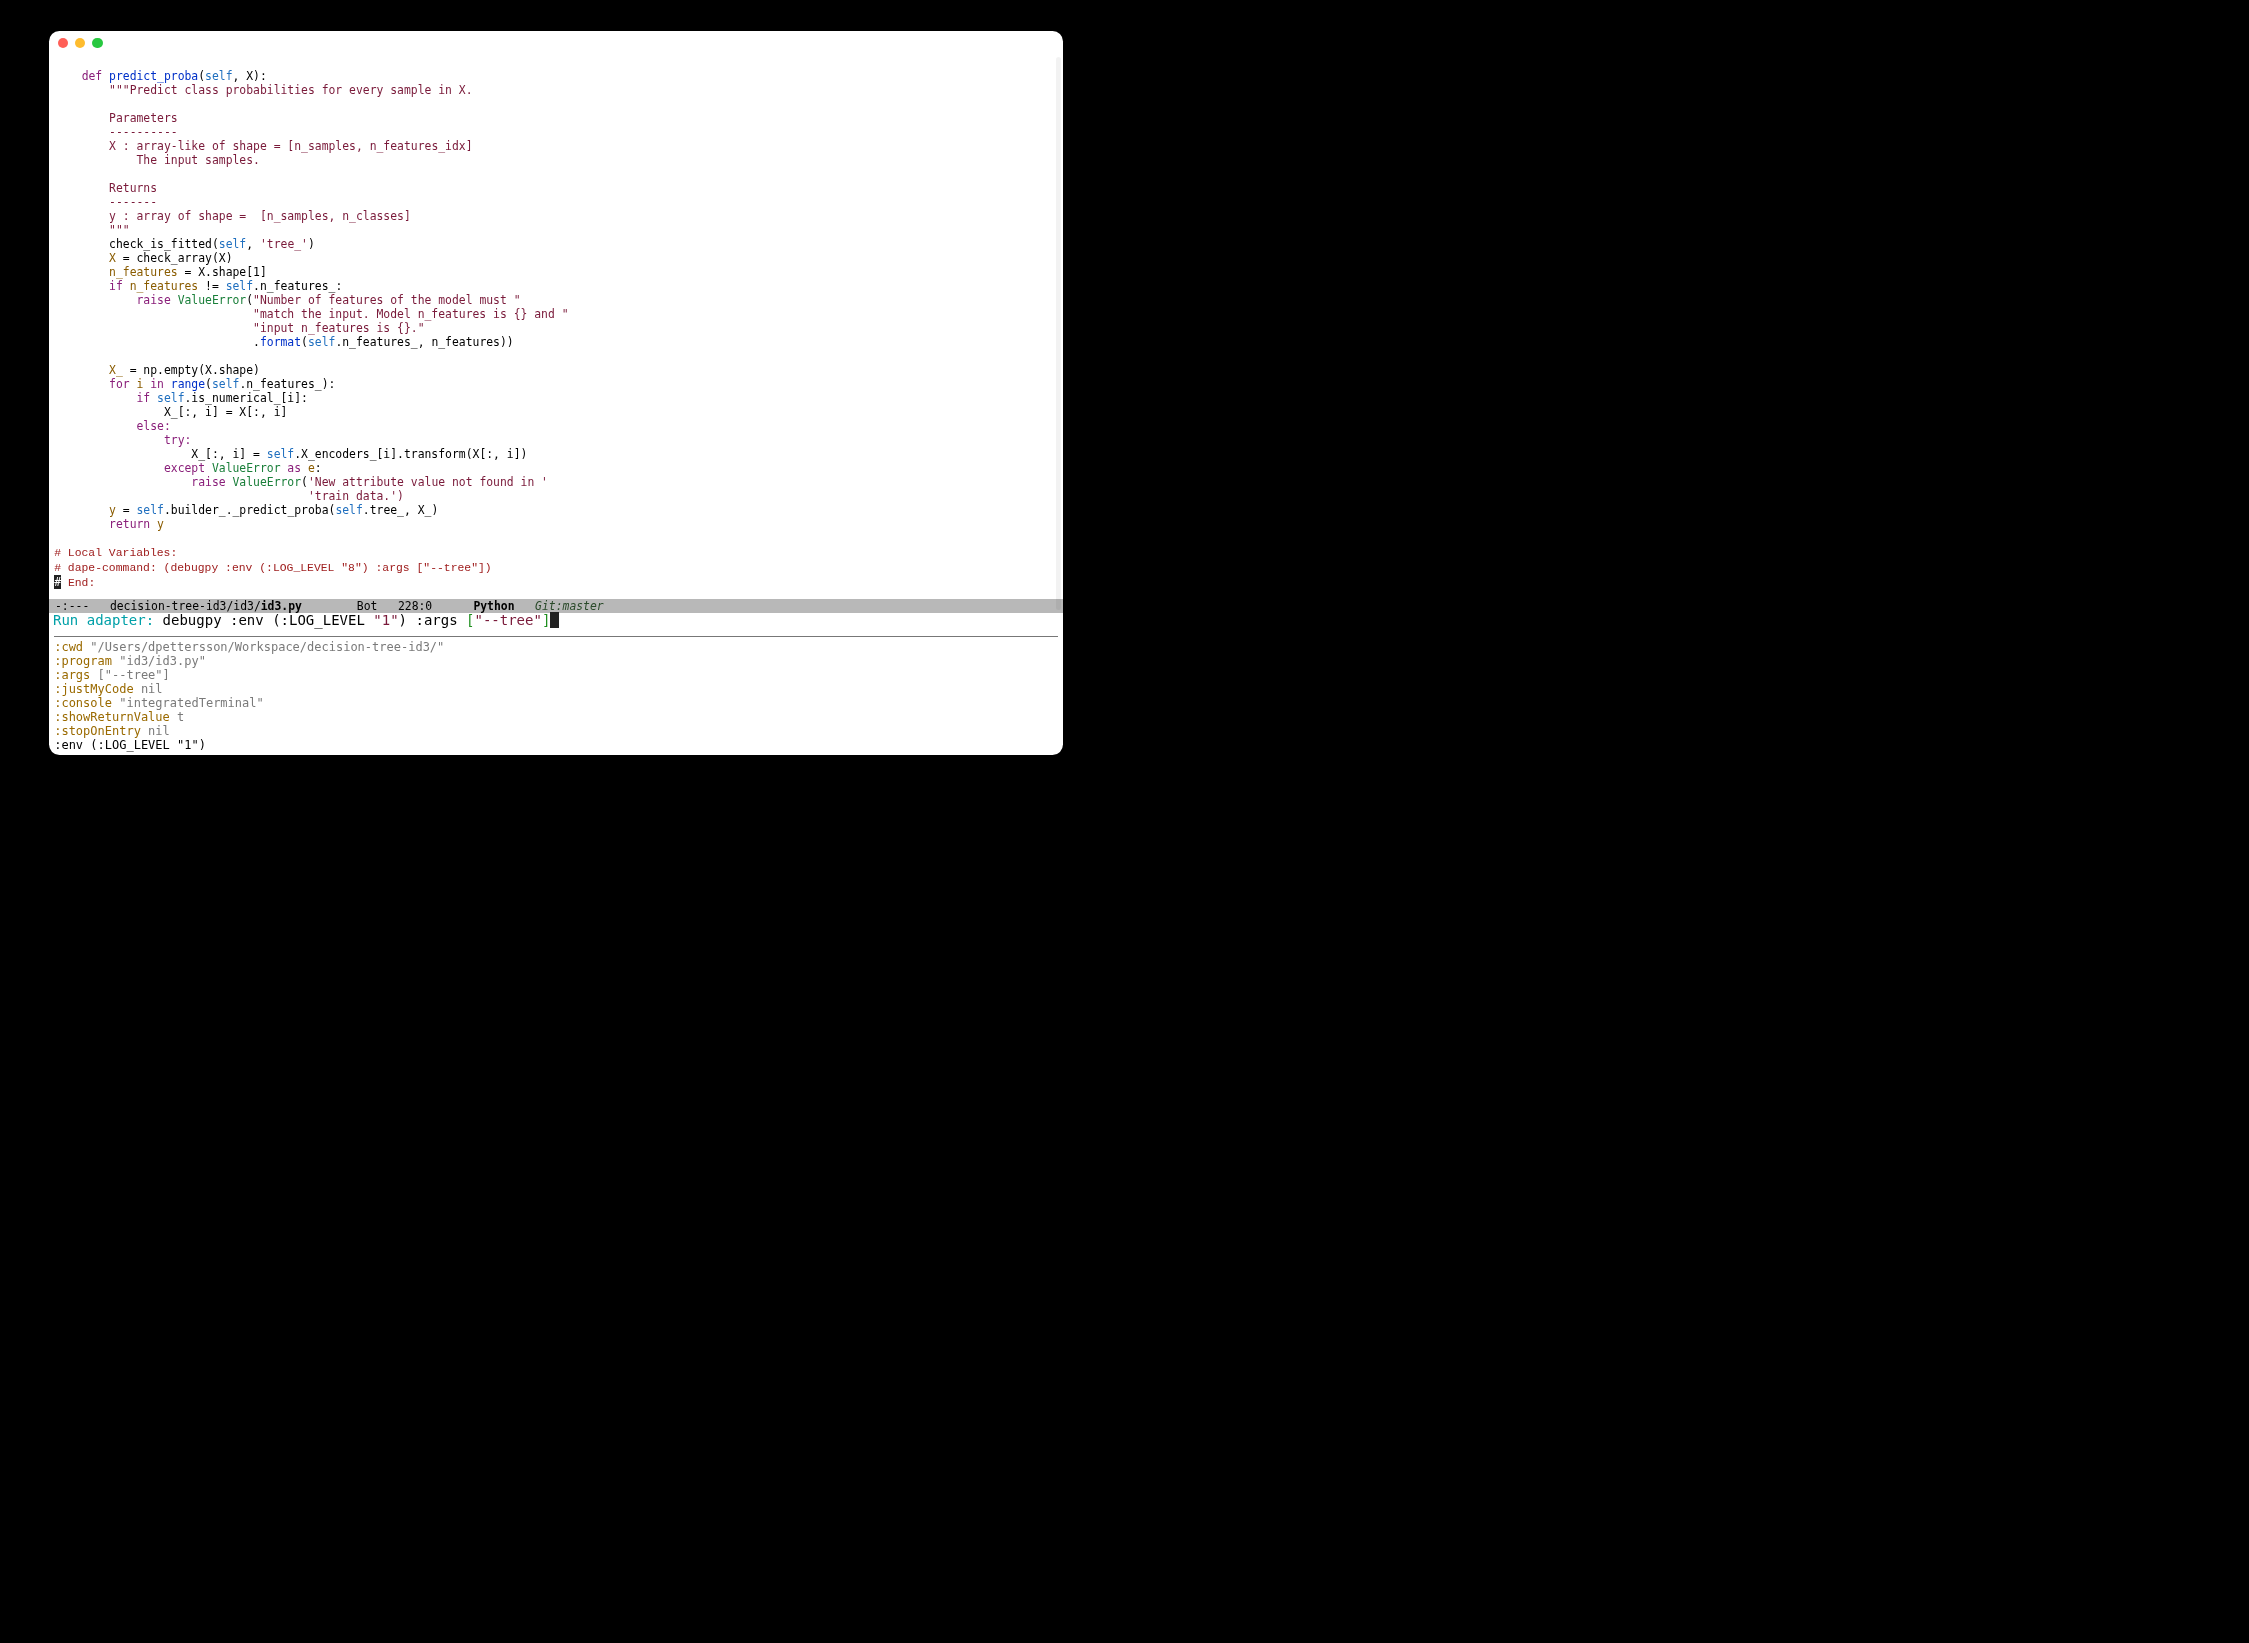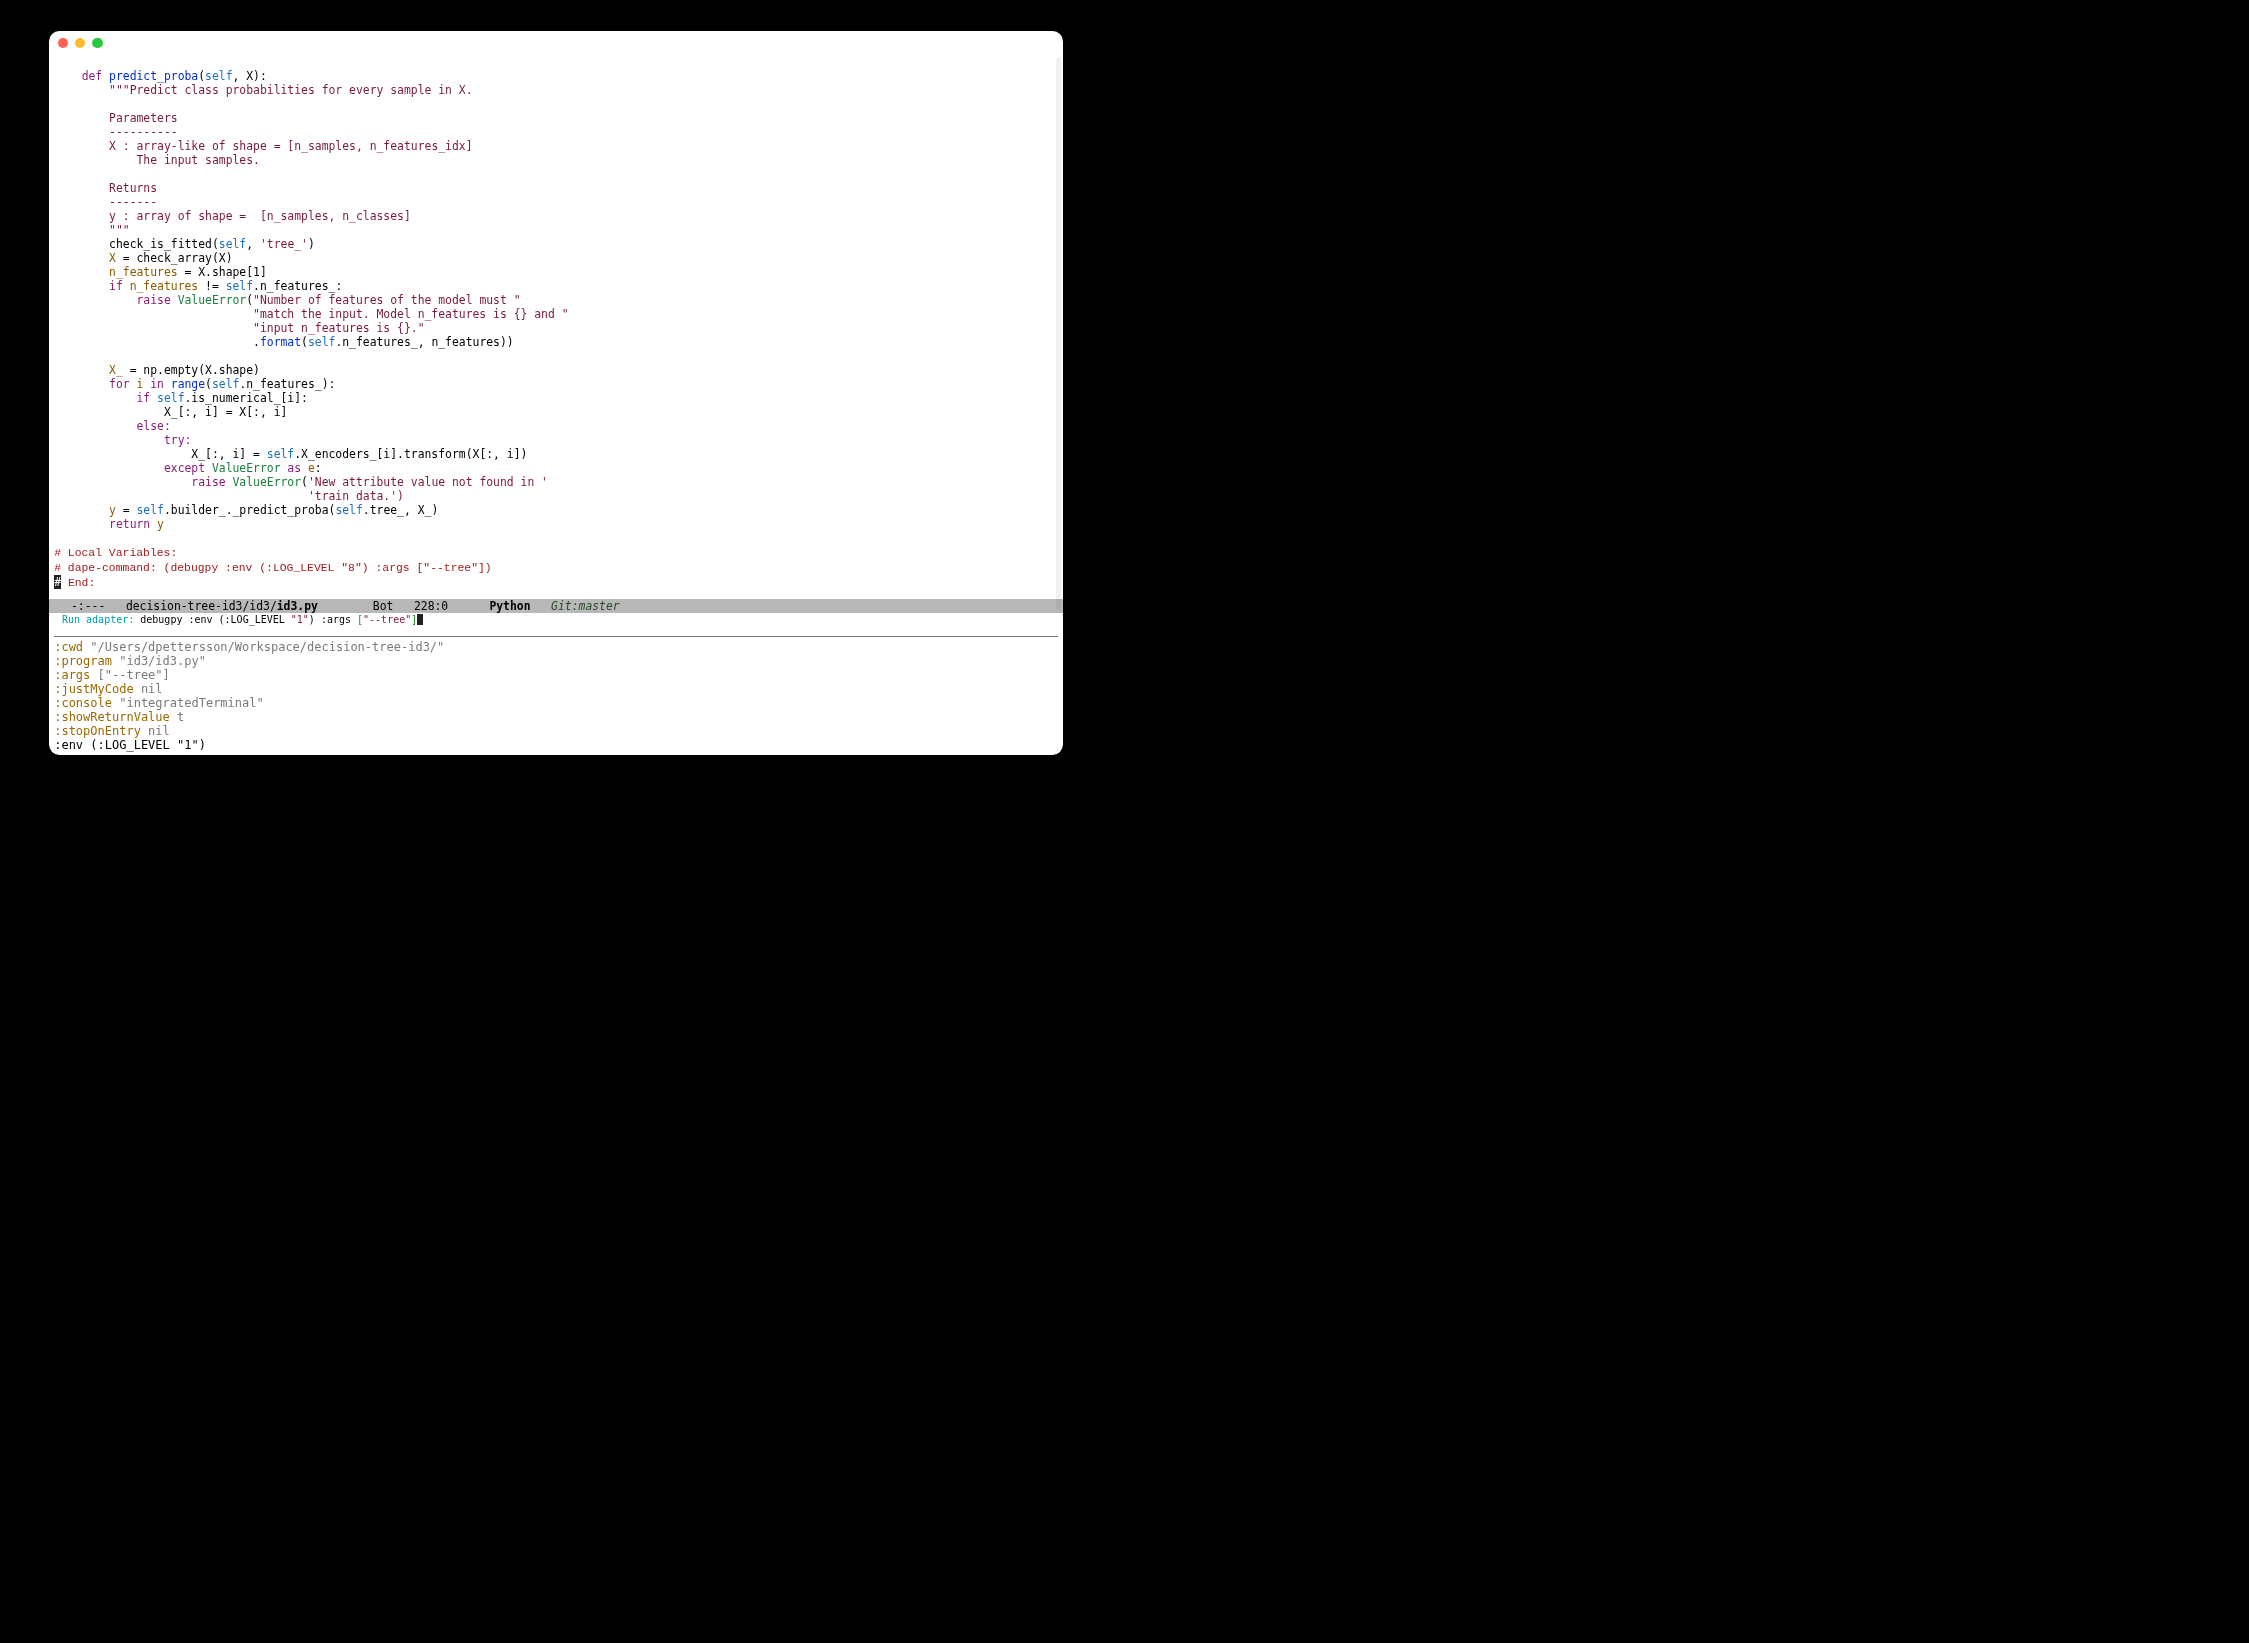--- a/index.html
+++ b/index.html
@@ -62,31 +62,31 @@
   .var  { color:#8a5c00; }          
   .builtin { color:#1a7f3a;margin-top:45px; }
 
   .modeline {
     background:#b8b8b8;
     color:#000;
     font-size:11.4px;
     line-height:14px;
     height:14px;
     white-space:pre;
-    padding-left:22px;
+    padding-left:6px;
   }
   .modeline .bold { font-weight:bold; }
   .modeline .git { color:#2a4a2a; font-style:italic; }
 
   .minibuf {
-    font-size:10px;
+    font-size:14px;
     line-height:14px;
     height:14px;
     white-space:pre;
-    padding-left:13px;
+    padding-left:4px;
     color:#000;
     background:#fff;
   }
   .minibuf .prompt { color:#00a0a8; }
   .minibuf .bracket { color:#1e8f1e; }
   .minibuf .lit { color:#7a1a3a; }
   .cursor-block {
     background:#222;
     color:#fff;
   }

